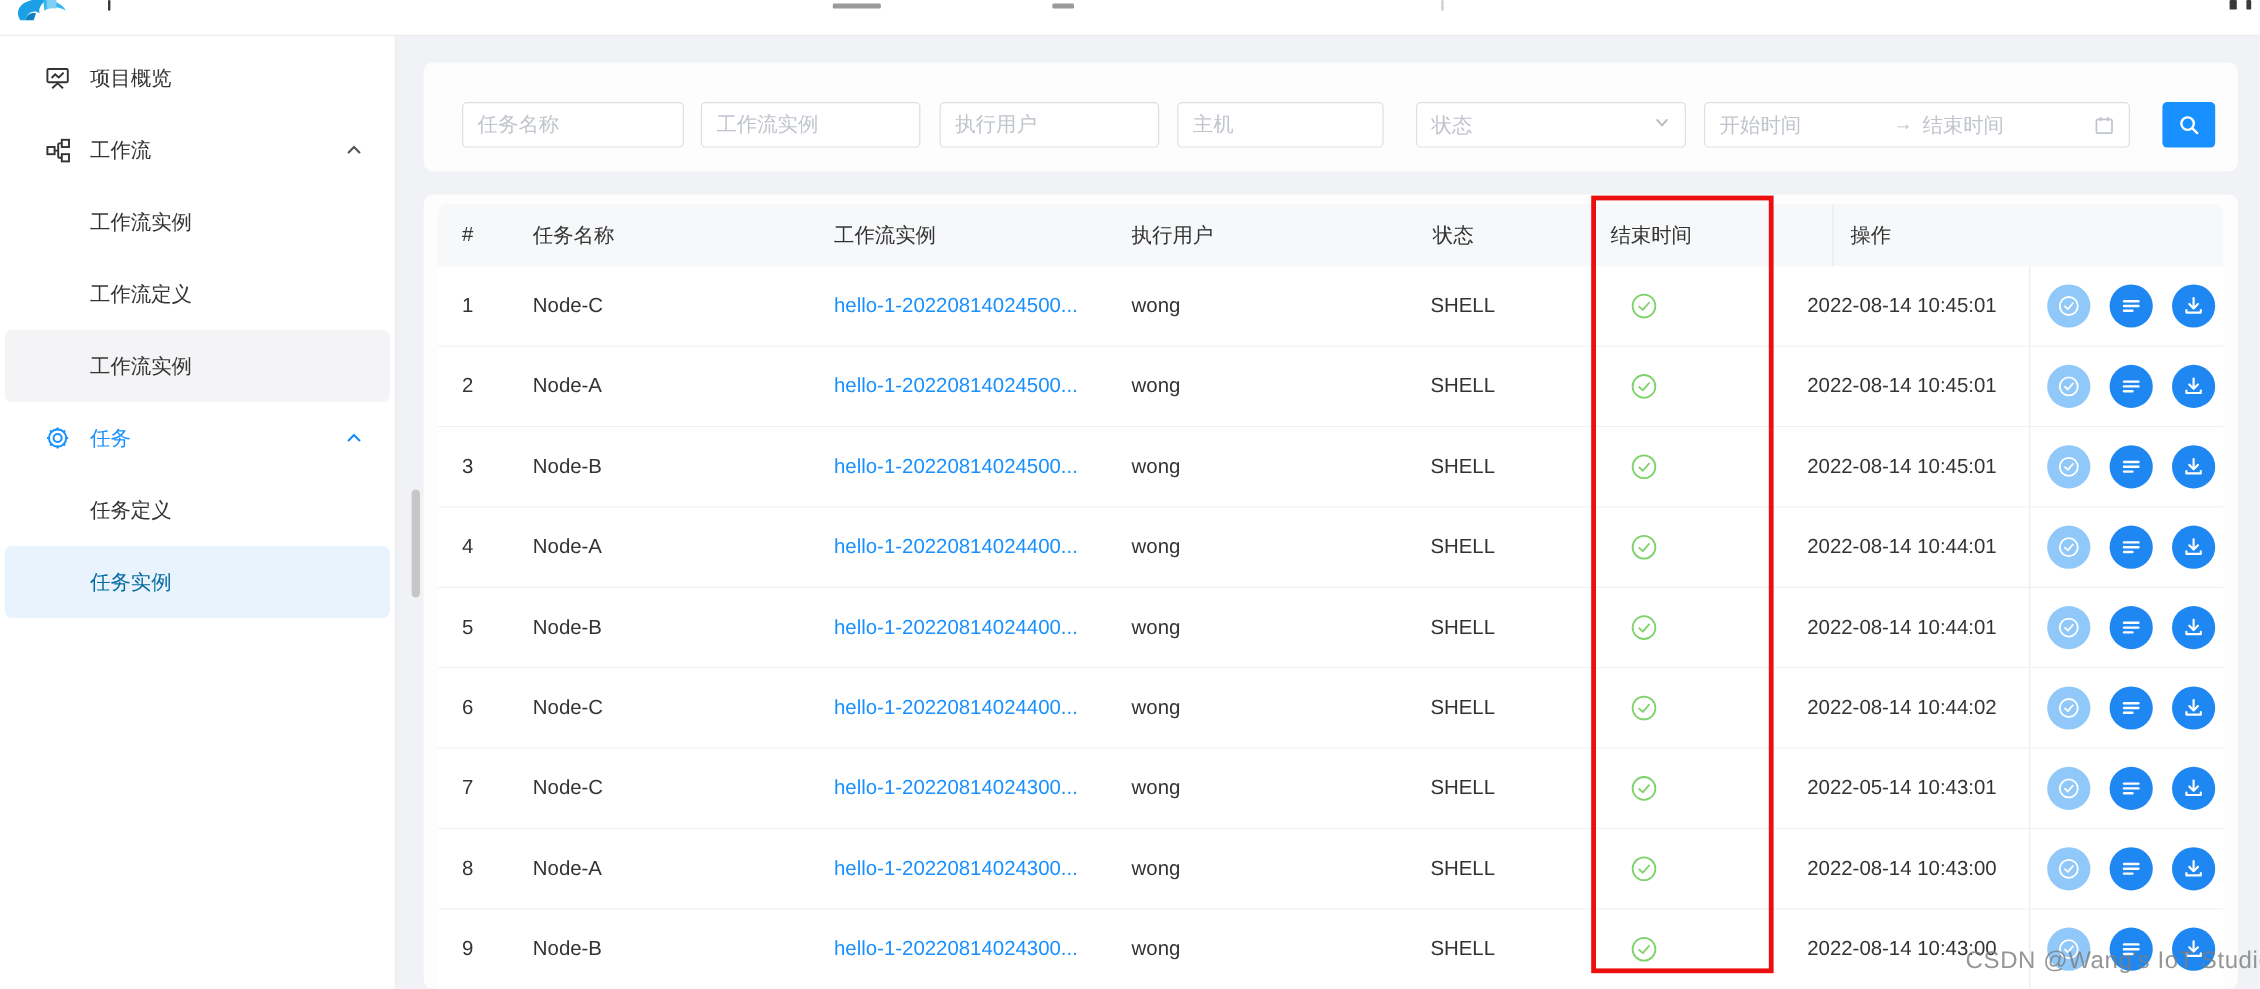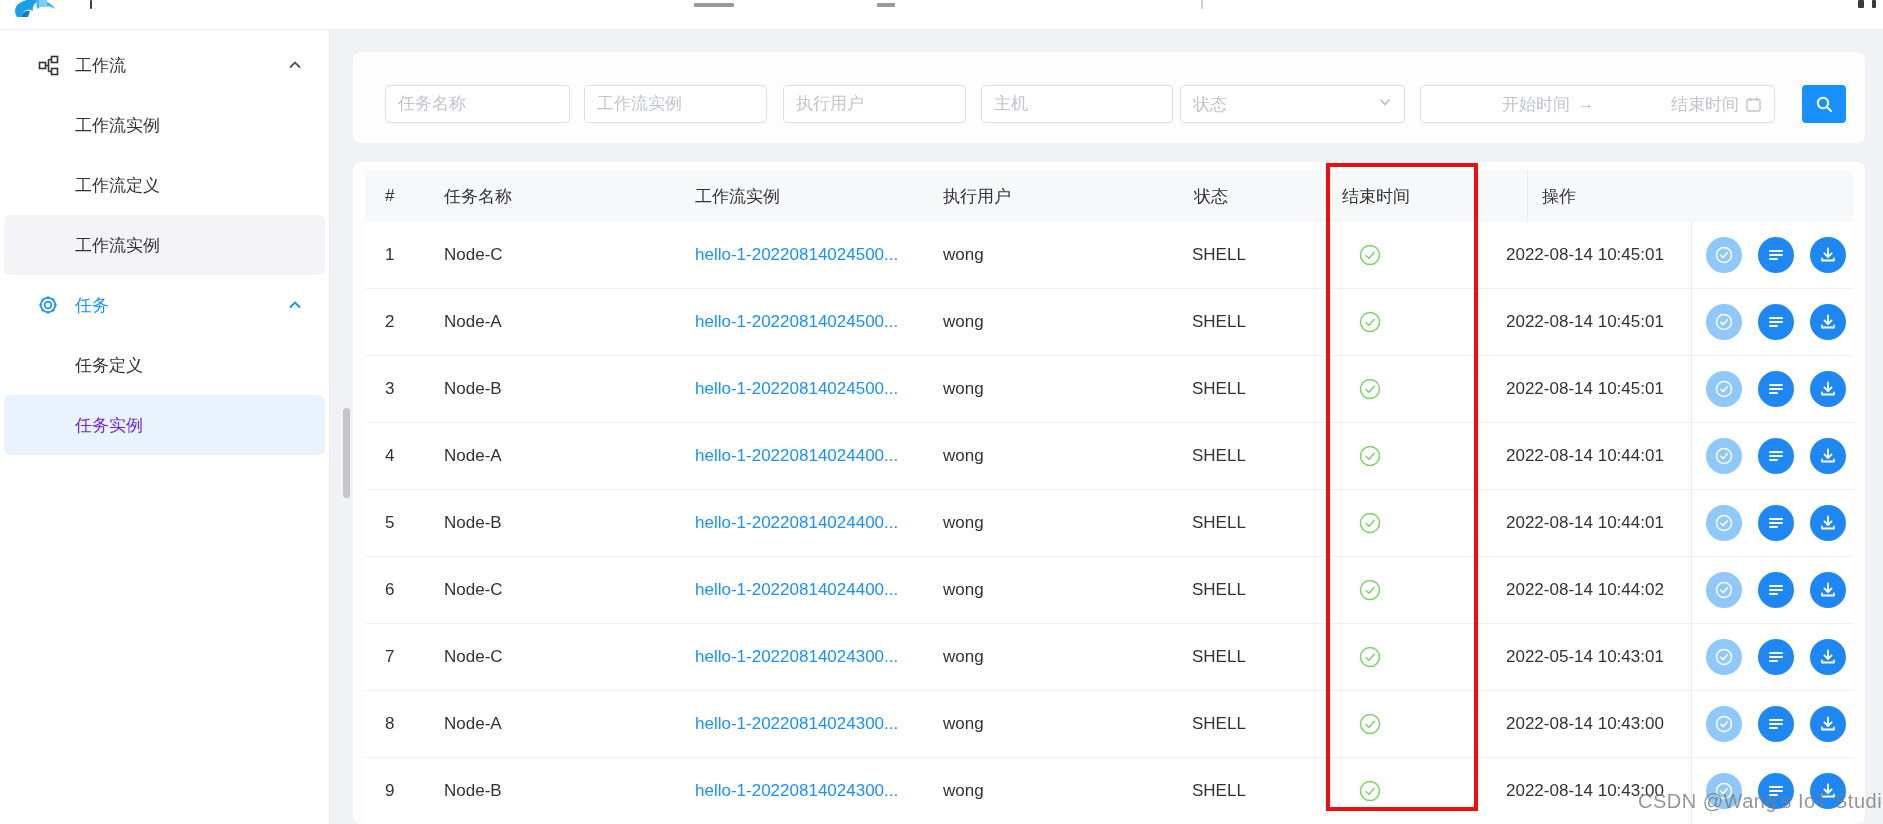--- a/index.html
+++ b/index.html
@@ -25,21 +25,21 @@
     background:#ffffff; border-right:1px solid #ececf0; padding-top:5px; z-index:4;
   }
   .sb-item {
     position:relative; height:60px; margin:0 4px; border-radius:6px;
     display:flex; align-items:center; padding-left:32px;
     font-size:17px; color:#333; cursor:pointer;
   }
   .sb-item .sb-ico { width:24px; height:24px; margin-right:15px; display:flex; align-items:center; justify-content:center; }
   .sb-sub { padding-left:71px; }
   .sb-item.hl-gray { background:#f4f4f6; }
-  .sb-item.hl-blue { background:#e8f3fe; color:#6d28d9; }
+  .sb-item.hl-blue { background:#e8f3fe; color:#0369a1; }
   .sb-item.blue { color:#1890ff; }
   .sb-chevron { position:absolute; right:22px; top:22px; }
   .sb-scrollbar {
     position:absolute; left:343px; top:408px; width:7px; height:90px;
     background:#c6c6c6; border-radius:4px; z-index:6;
   }
   
   .card {
     position:absolute; left:353px; width:1512px; background:#fdfdfe;
     border-radius:8px;
@@ -47,21 +47,21 @@
   .filter-card { top:52px; height:91px; }
   .table-card { top:162px; height:662px; overflow:hidden; }
   
   .fctl { position:absolute; top:33px; height:38px; background:#fff;
     border:1px solid #dcdfe6; border-radius:4px; font-size:17px; }
   input.fctl { padding:0 12px; color:#333; outline:none; }
   input.fctl::placeholder { color:#c0c4cc; }
   .fselect { display:flex; align-items:center; padding:0 12px; cursor:pointer; }
   .fselect .ph { color:#c0c4cc; flex:1; }
   .fdate { display:flex; align-items:center; padding:0 12px; cursor:pointer; }
-  .fdate .ph { color:#c0c4cc; flex:1; text-align:right; }
+  .fdate .ph { color:#c0c4cc; flex:1; text-align:left; }
   .fdate .arrow { color:#b8bcc2; margin:0 8px; font-size:16px; }
   .search-btn {
     position:absolute; top:33px; left:1449px; width:44px; height:38px;
     background:#1890ff; border:none; border-radius:4px; cursor:pointer;
     display:flex; align-items:center; justify-content:center;
   }
   
   .tbl { position:absolute; left:12px; top:8px; width:1488px; border-radius:8px 8px 0 0; overflow:hidden; background:#fff; }
   .thead { display:flex; height:52px; background:#f7f8fa; align-items:center; font-size:17px; color:#333; }
   .trow { display:flex; height:67px; align-items:center; border-bottom:1px solid #f0f0f2; background:#fff; font-size:17px; }
@@ -106,20 +106,32 @@
   <span class="frag dark" style="left:90px; top:0; width:2px; height:9px;"></span>
   <span class="frag" style="left:694px; top:3px; width:40px; height:4px;"></span>
   <span class="frag" style="left:877px; top:3px; width:18px; height:4px;"></span>
   <span class="frag line" style="left:1201px; top:0; width:2px; height:9px;"></span>
   <span class="frag dark" style="left:1858px; top:0; width:6px; height:8px;"></span>
   <span class="frag dark" style="left:1872px; top:0; width:4px; height:8px;"></span>
 </div>
 
 <div class="sidebar">
 
+  <div class="sb-item">
+    <span class="sb-ico">
+      <svg width="22" height="22" viewBox="0 0 22 22" fill="none" stroke="#333" stroke-width="1.6">
+        <rect x="2.5" y="3.5" width="17" height="11" rx="1"></rect>
+        <polyline points="6,11 9,8 12,10.5 16,6.5"></polyline>
+        <line x1="11" y1="14.5" x2="11" y2="16"></line>
+        <line x1="11" y1="15.5" x2="6.5" y2="19.5"></line>
+        <line x1="11" y1="15.5" x2="15.5" y2="19.5"></line>
+      </svg>
+    </span>
+    <span>项目概览</span>
+  </div>
 
   <div class="sb-item">
     <span class="sb-ico">
       <svg width="21" height="21" viewBox="0 0 21 21" fill="none" stroke="#333" stroke-width="1.6">
         <rect x="1.5" y="7.5" width="6" height="6"></rect>
         <rect x="13.5" y="1.5" width="6" height="6"></rect>
         <rect x="13.5" y="13.5" width="6" height="6"></rect>
         <path d="M7.5 10.5 H10.5 M10.5 4.5 V16.5 M10.5 4.5 H13.5 M10.5 16.5 H13.5"></path>
       </svg>
     </span>
@@ -168,21 +180,21 @@
   </div>
 
 </div>
 
 <div class="sb-scrollbar"></div>
 
 <div class="card filter-card">
   <input class="fctl" style="left: 32px; width: 185px;" placeholder="任务名称">
   <input class="fctl" style="left: 231px; width: 183px;" placeholder="工作流实例">
   <input class="fctl" style="left: 430px; width: 183px;" placeholder="执行用户">
-  <input class="fctl" style="left: 628px; width: 192px;" placeholder="主机">
+  <input class="fctl" style="left: 628px; width: 172px;" placeholder="主机">
 
   <div class="fctl fselect" style="left:827px; width:225px;">
     <span class="ph">状态</span>
     <span>
       <svg width="14" height="14" viewBox="0 0 14 14" fill="none" stroke="#b8bcc2" stroke-width="1.6" stroke-linecap="round">
           <polyline points="3,5 7,9.5 11,5"></polyline>
         </svg>
     </span>
   </div>
 

